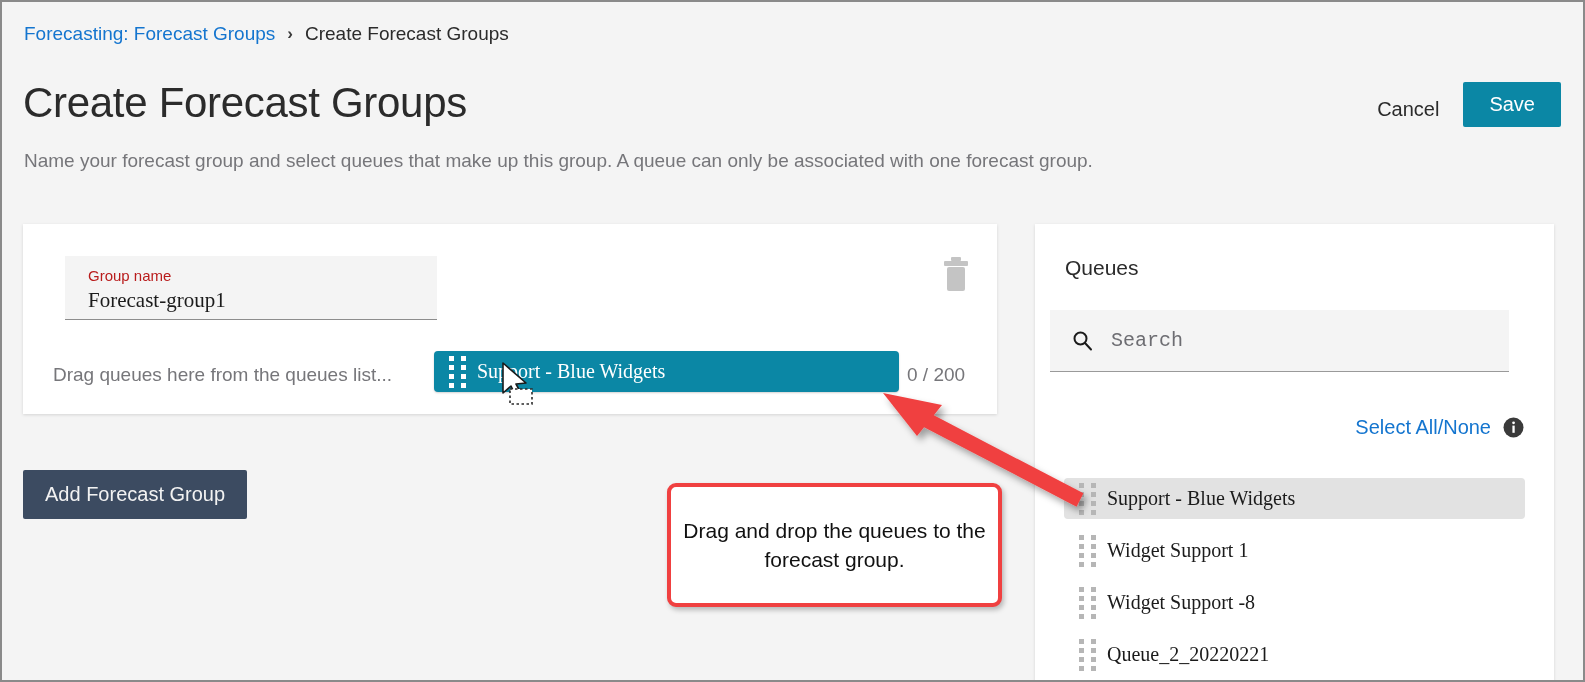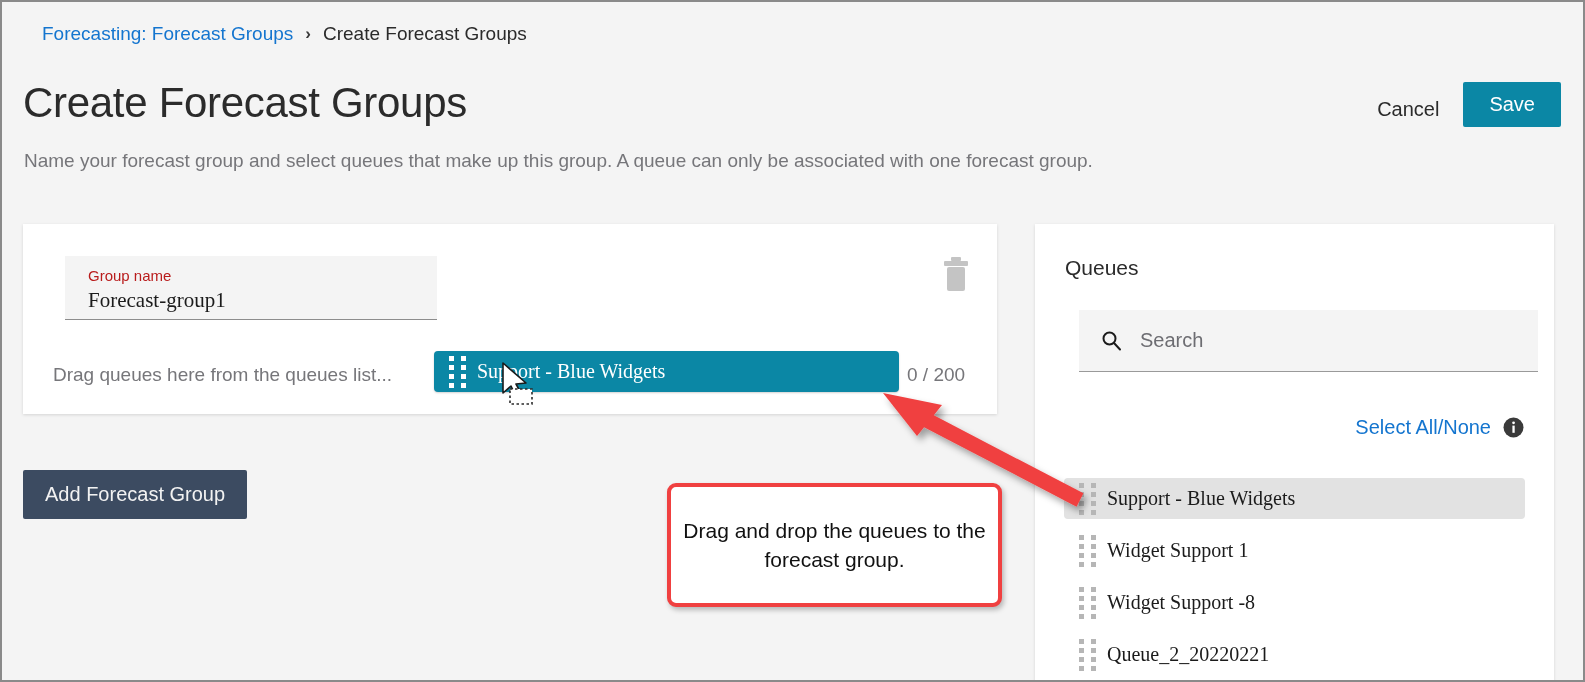--- a/index.html
+++ b/index.html
@@ -19,21 +19,21 @@
     height: 682px;
     background: #f4f4f4;
     box-sizing: border-box;
     border: 2px solid #8a8a8a;
     overflow: hidden;
   }
 
   
   .breadcrumb {
     position: absolute;
-    left: 40px;
+    left: 22px;
     top: 19px;
     display: flex;
     align-items: center;
     font-size: 19px;
     line-height: 26px;
     white-space: nowrap;
   }
   .bc-link {
     color: #1475cf;
     cursor: pointer;
@@ -228,30 +228,31 @@
   .queues-title {
     position: absolute;
     left: 30px;
     top: 30px;
     font-size: 21px;
     line-height: 28px;
     color: #2b2b2b;
   }
   .search-box {
     position: absolute;
-    left: 44px;
+    left: 15px;
     top: 86px;
     width: 459px;
     height: 62px;
     background: #f4f4f4;
     border-bottom: 1px solid #9a9a9a;
     box-sizing: border-box;
     display: flex;
     align-items: center;
     cursor: text;
+    font-family: Liberation Mono, monospace;
   }
   .search-icon {
     margin-left: 22px;
     width: 21px;
     height: 21px;
     flex: 0 0 auto;
   }
   .search-placeholder {
     font-size: 20px;
     color: #6d6d72;

